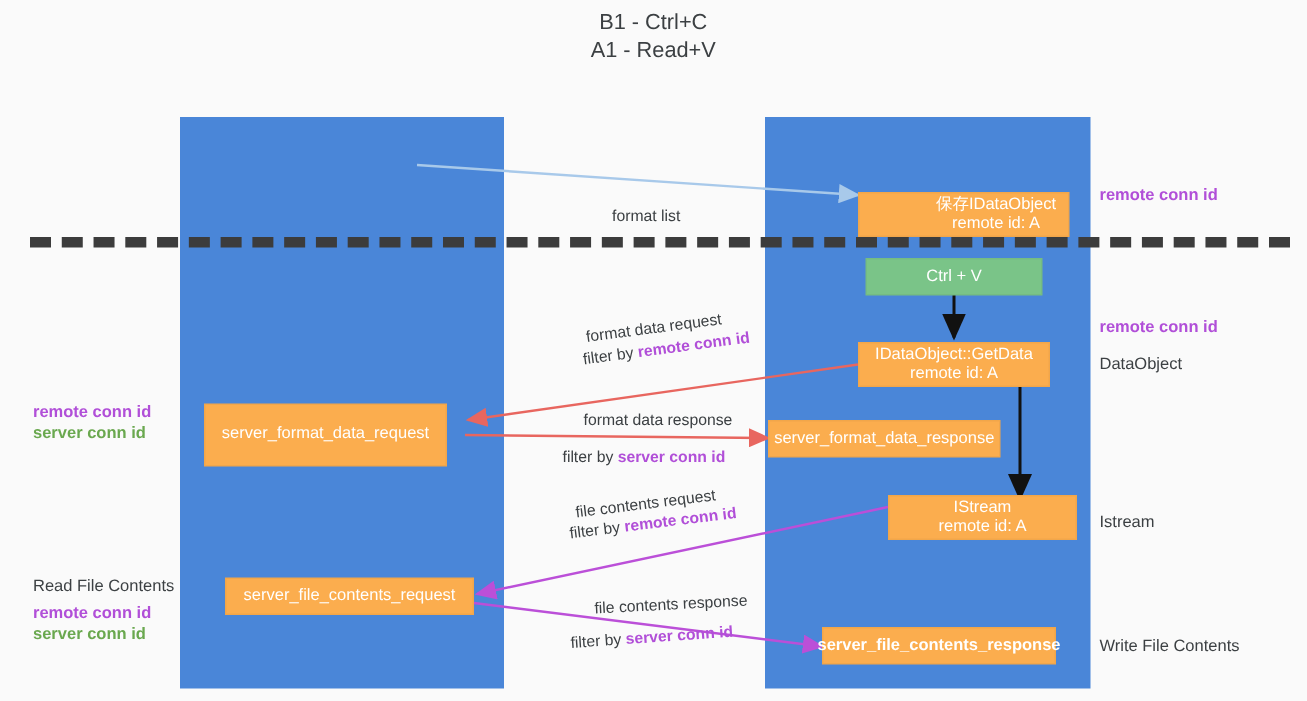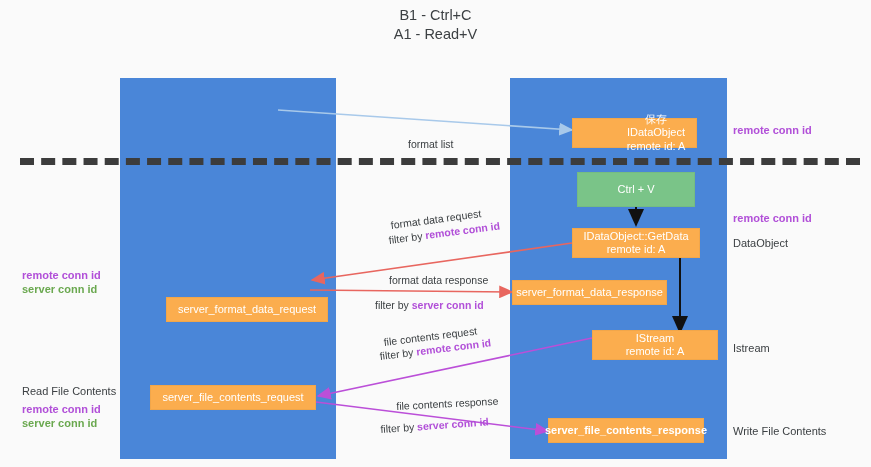--- a/index.html
+++ b/index.html
@@ -101,28 +101,28 @@
     <path d="M680,256 L680,332" stroke="#111111" stroke-width="2" fill="none" marker-end="url(#ah-black)"></path>
 
     <path d="M592,338 L318,396" stroke="#bb4fd8" stroke-width="1.6" fill="none" marker-end="url(#ah-magenta)"></path>
 
     <path d="M316,402 L548,431" stroke="#bb4fd8" stroke-width="1.6" fill="none" marker-end="url(#ah-magenta)"></path>
   </svg>
 
   <div class="abs dashed" style="left:20px;top:158px;width:840px;"></div>
 
 
-  <div class="abs box orange" style="left:166px;top:269px;width:162px;height:25px;margin-top:28px;">server_format_data_request</div>
+  <div class="abs box orange" style="left:136px;top:269px;width:162px;height:42px;">server_format_data_request</div>
 
   <div class="abs box orange" style="left:150px;top:385px;width:166px;height:25px;">server_file_contents_request</div>
 
-  <div class="abs box orange" style="left:572px;top:118px;width:125px;height:30px;padding-left:43px;">保存IDataObject
+  <div class="abs box orange" style="left:572px;top:128px;width:141px;height:30px;padding-left:43px;">保存IDataObject
 remote id: A</div>
 
-  <div class="abs box green" style="left:577px;top:172px;width:118px;height:35px;">Ctrl + V</div>
+  <div class="abs box green" style="left:577px;top:172px;width:118px;height:25px;">Ctrl + V</div>
 
   <div class="abs box orange" style="left:572px;top:228px;width:128px;height:30px;">IDataObject::GetData
 remote id: A</div>
 
   <div class="abs box orange" style="left:512px;top:280px;width:155px;height:25px;">server_format_data_response</div>
 
   <div class="abs box orange" style="left:592px;top:330px;width:126px;height:30px;">IStream
 remote id: A</div>
 
   <div class="abs box orange" style="left:548px;top:418px;width:156px;height:25px;font-weight:bold;">server_file_contents_response</div>

